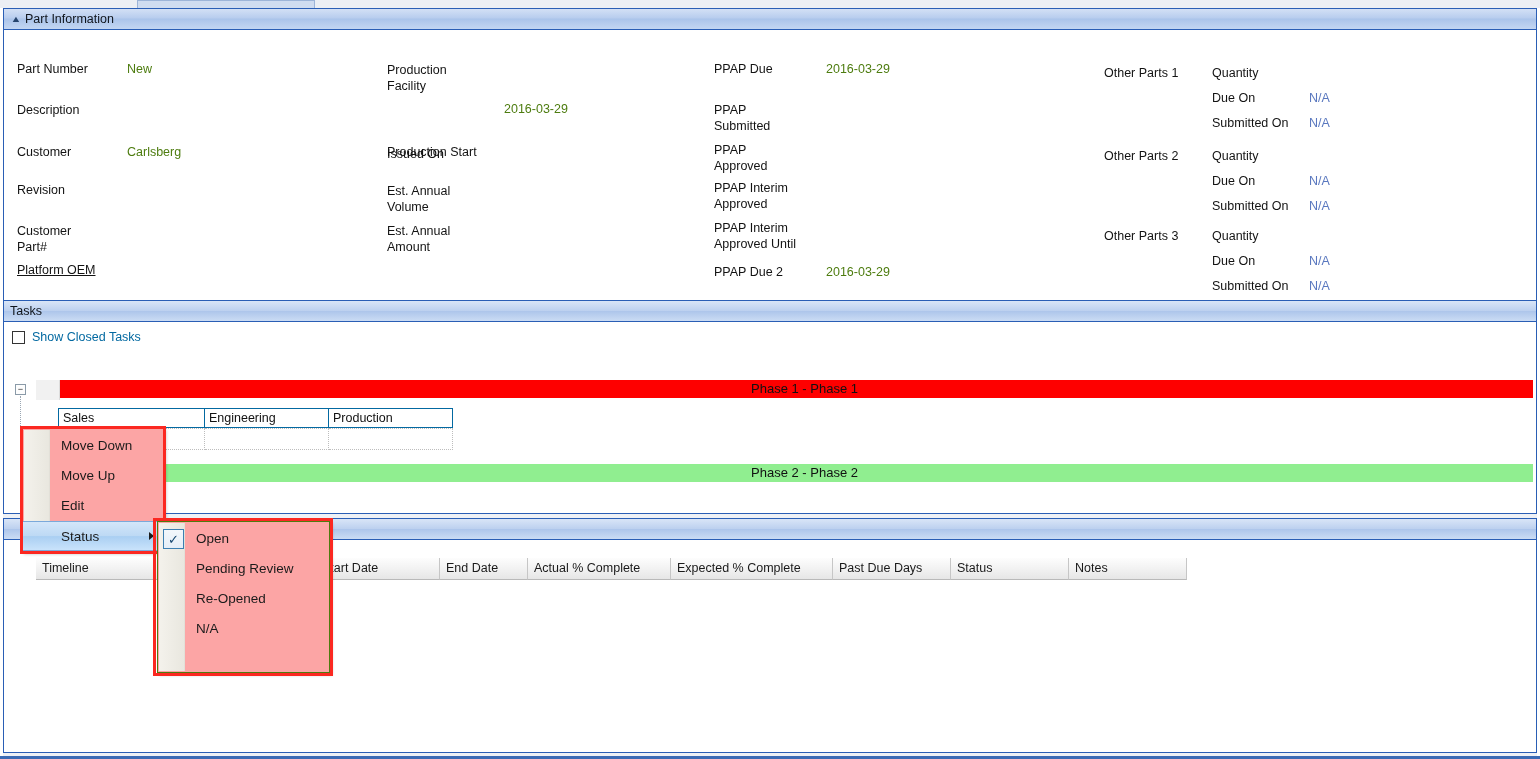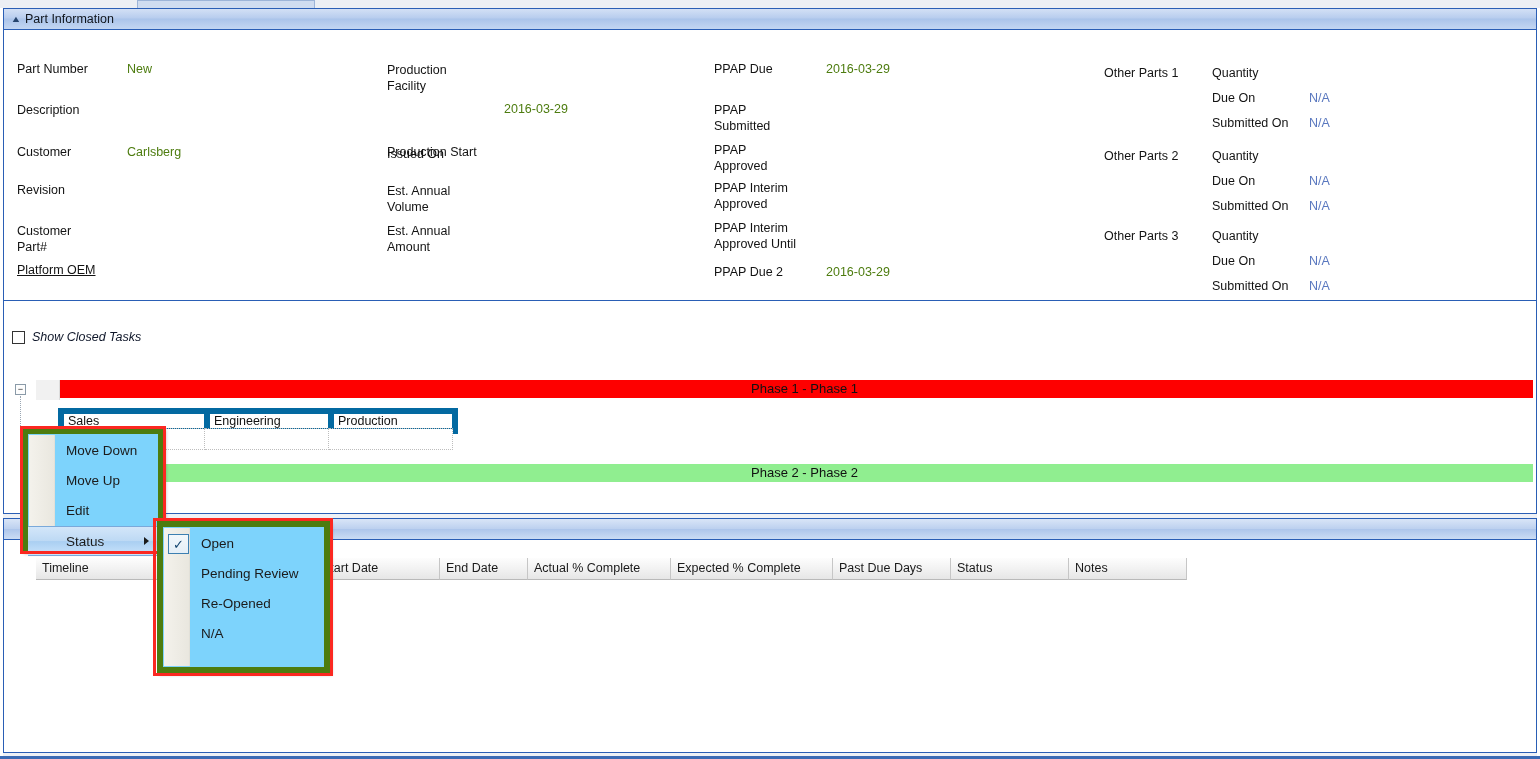--- a/index.html
+++ b/index.html
@@ -41,21 +41,21 @@
   .flabel { color: #131313; }
   .fval { color: #4d7c0f; }
   .fval.na { color: #5a78bf; }
 
   
   .cbrow { position: absolute; left: 8px; top: 6px; height: 18px; display: flex; align-items: center; }
   .cbox {
     width: 13px; height: 13px; border: 1px solid #333; background: #fff;
     display: inline-block; margin-right: 7px;
   }
-  .cblabel { font-size: 12.5px; color: #0f172a; font-style: italic; }
+  .cblabel { font-size: 12.5px; color: #0369a1; }
 
   .grid-area { position: absolute; left: 6px; top: 28px; right: 3px; bottom: 2px; }
 
   .tree-row { position: absolute; left: 0; right: 0; display: flex; align-items: stretch; }
   .expander-cell { width: 26px; position: relative; }
   .expander {
     position: absolute; left: 5px; top: 4px;
     width: 11px; height: 11px; border: 1px solid #8a9aa8; background: #fdfdfd;
     font-size: 9px; line-height: 9px; text-align: center; color: #1c1c1c;
   }
@@ -66,21 +66,21 @@
   .indent-cell { width: 24px; background: #f1f1f1; border-right: 1px solid #dcdcdc; }
   .phase-bar {
     flex: 1; height: 18px; line-height: 18px; text-align: center;
     font-size: 13px; color: #111; padding-left: 16px;
   }
   .phase-red { background: #fe0000; }
   .phase-green { background: #90ee90; }
 
   .dept-table { position: absolute; border-collapse: collapse; }
   .dept-table td {
-    border: 6px solid #0369a1;
+    border: 1px solid #0369a1;
     height: 19px; padding: 0 4px;
     font-size: 12.5px; color: #111; background: #fff;
     vertical-align: middle;
   }
   .dept-cell-row td { border: 1px dotted #bdbdbd; height: 21px; }
   .task-chip {
     display: inline-block; background: #2a90e8; color: #ffffff;
     border: 1px dotted #1b3f68;
     padding: 0px 4px; font-size: 12.5px; line-height: 17px;
     white-space: nowrap;
@@ -97,22 +97,22 @@
     height: 22px; line-height: 21px;
     background: linear-gradient(to bottom, #fdfdfd 0%, #f1f1f1 55%, #e6e6e6 100%);
     border-right: 1px solid #c6c6c6; border-bottom: 1px solid #b9b9b9;
     padding-left: 6px; font-size: 12.5px; color: #1a1a1a;
     white-space: nowrap; overflow: hidden;
   }
   .tl-col.filler { border-right: none; flex: 1; background: #ffffff; border-bottom: none; }
 
   
   .ctx {
-    position: absolute; background: #7dd3fc;
-    border: 6px solid #4d7c0f;
+    position: absolute; background: #fca5a5;
+    border: 1px solid #4d7c0f;
     box-shadow: 2px 2px 3px rgba(0,0,0,0.25);
     padding: 2px 0;
   }
   .ctx-gutter {
     position: absolute; left: 1px; top: 1px; bottom: 1px; width: 26px;
     background: linear-gradient(to right, #f4f2ec 0%, #e9e7df 100%);
     border-right: 1px solid #e2e0d8;
   }
   .ctx-item {
     position: relative; height: 30px; line-height: 30px;
@@ -235,20 +235,23 @@
       <div class="field flabel" style="left:1208px; top:199px;">Quantity</div>
       <div class="field fval" style="left:1305px; top:199px;"></div>
       <div class="field flabel" style="left:1208px; top:224px;">Due On</div>
       <div class="field fval na" style="left:1305px; top:224px;">N/A</div>
       <div class="field flabel" style="left:1208px; top:249px;">Submitted On</div>
       <div class="field fval na" style="left:1305px; top:249px;">N/A</div>
     </div>
   </div>
 
   <div class="panel" style="left:3px; top:300px; width:1534px; height:214px;">
+    <div class="panel-header plain">
+      <span>Tasks</span>
+    </div>
     <div class="panel-body">
 
       <div class="cbrow">
         <span class="cbox"></span>
         <span class="cblabel">Show Closed Tasks</span>
       </div>
 
       <div class="grid-area">
 
         <div class="tree-row" style="top:30px; height:20px;">

